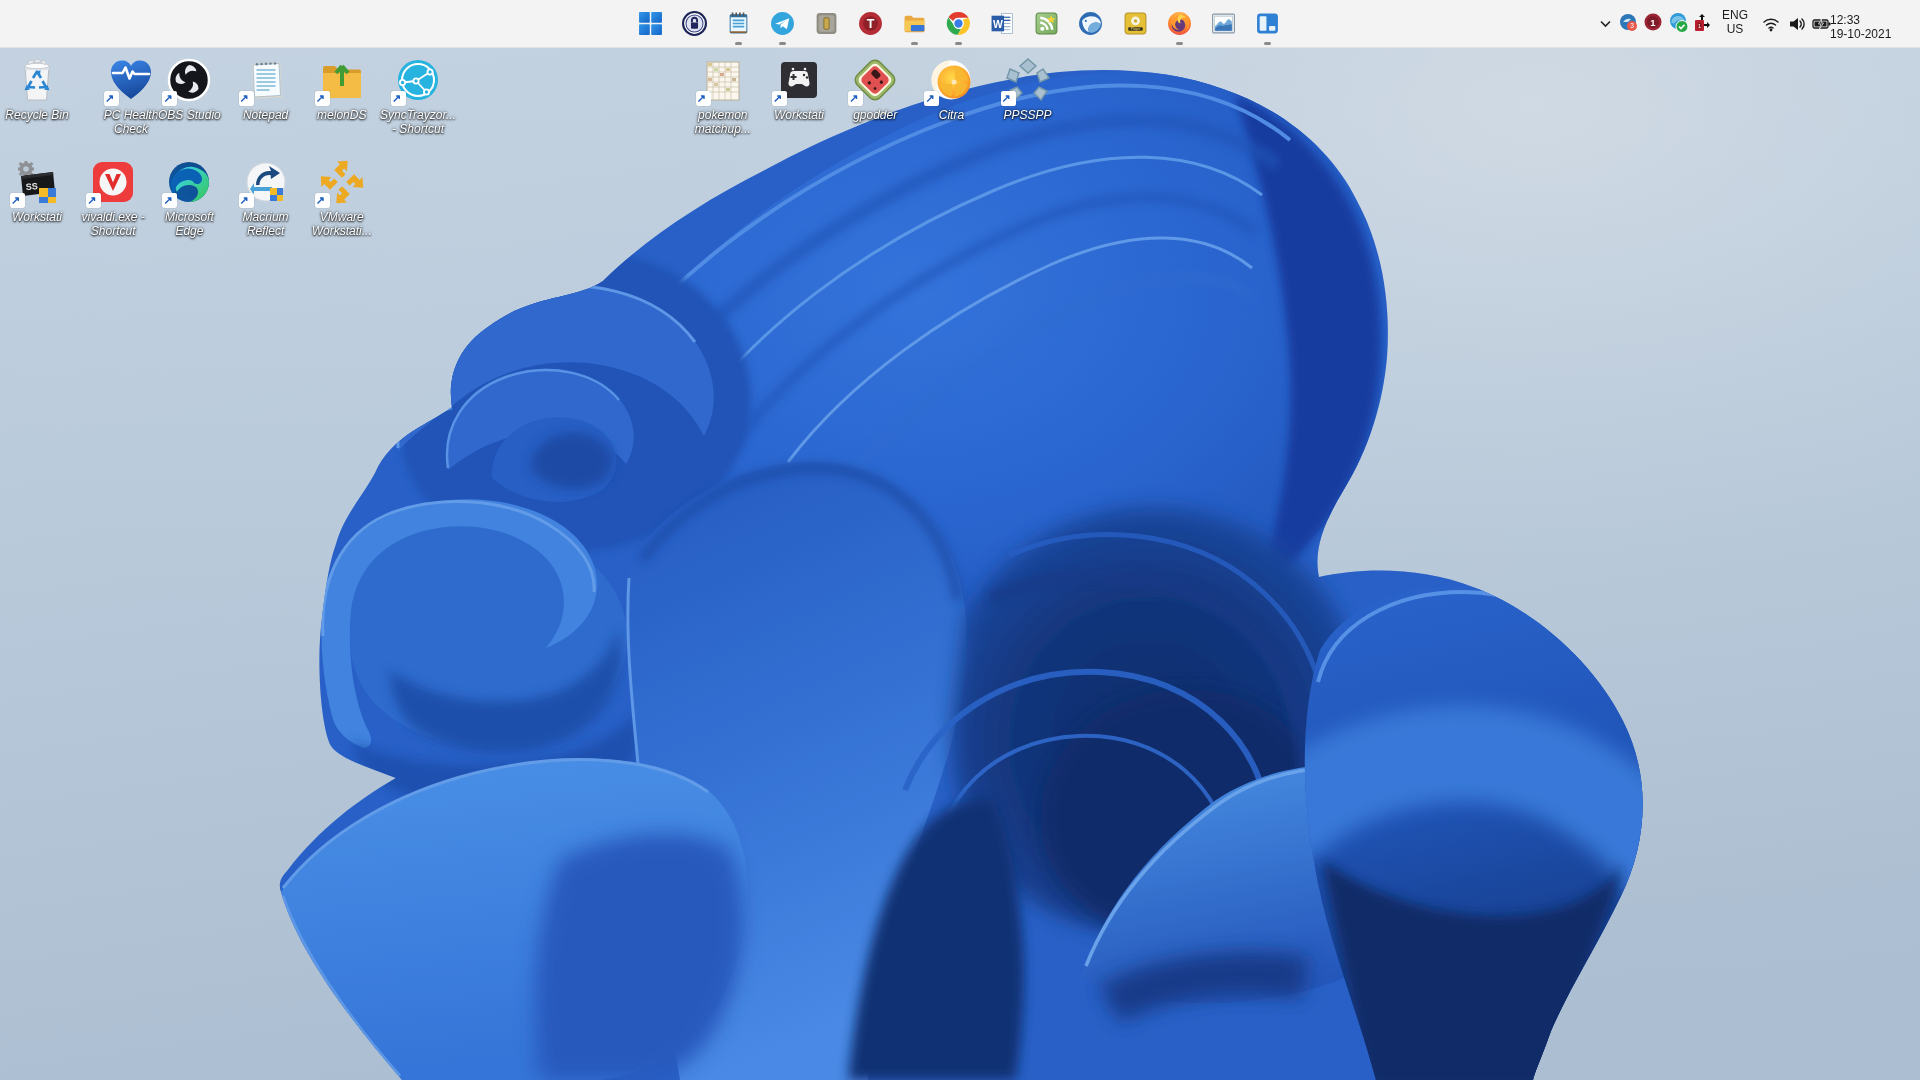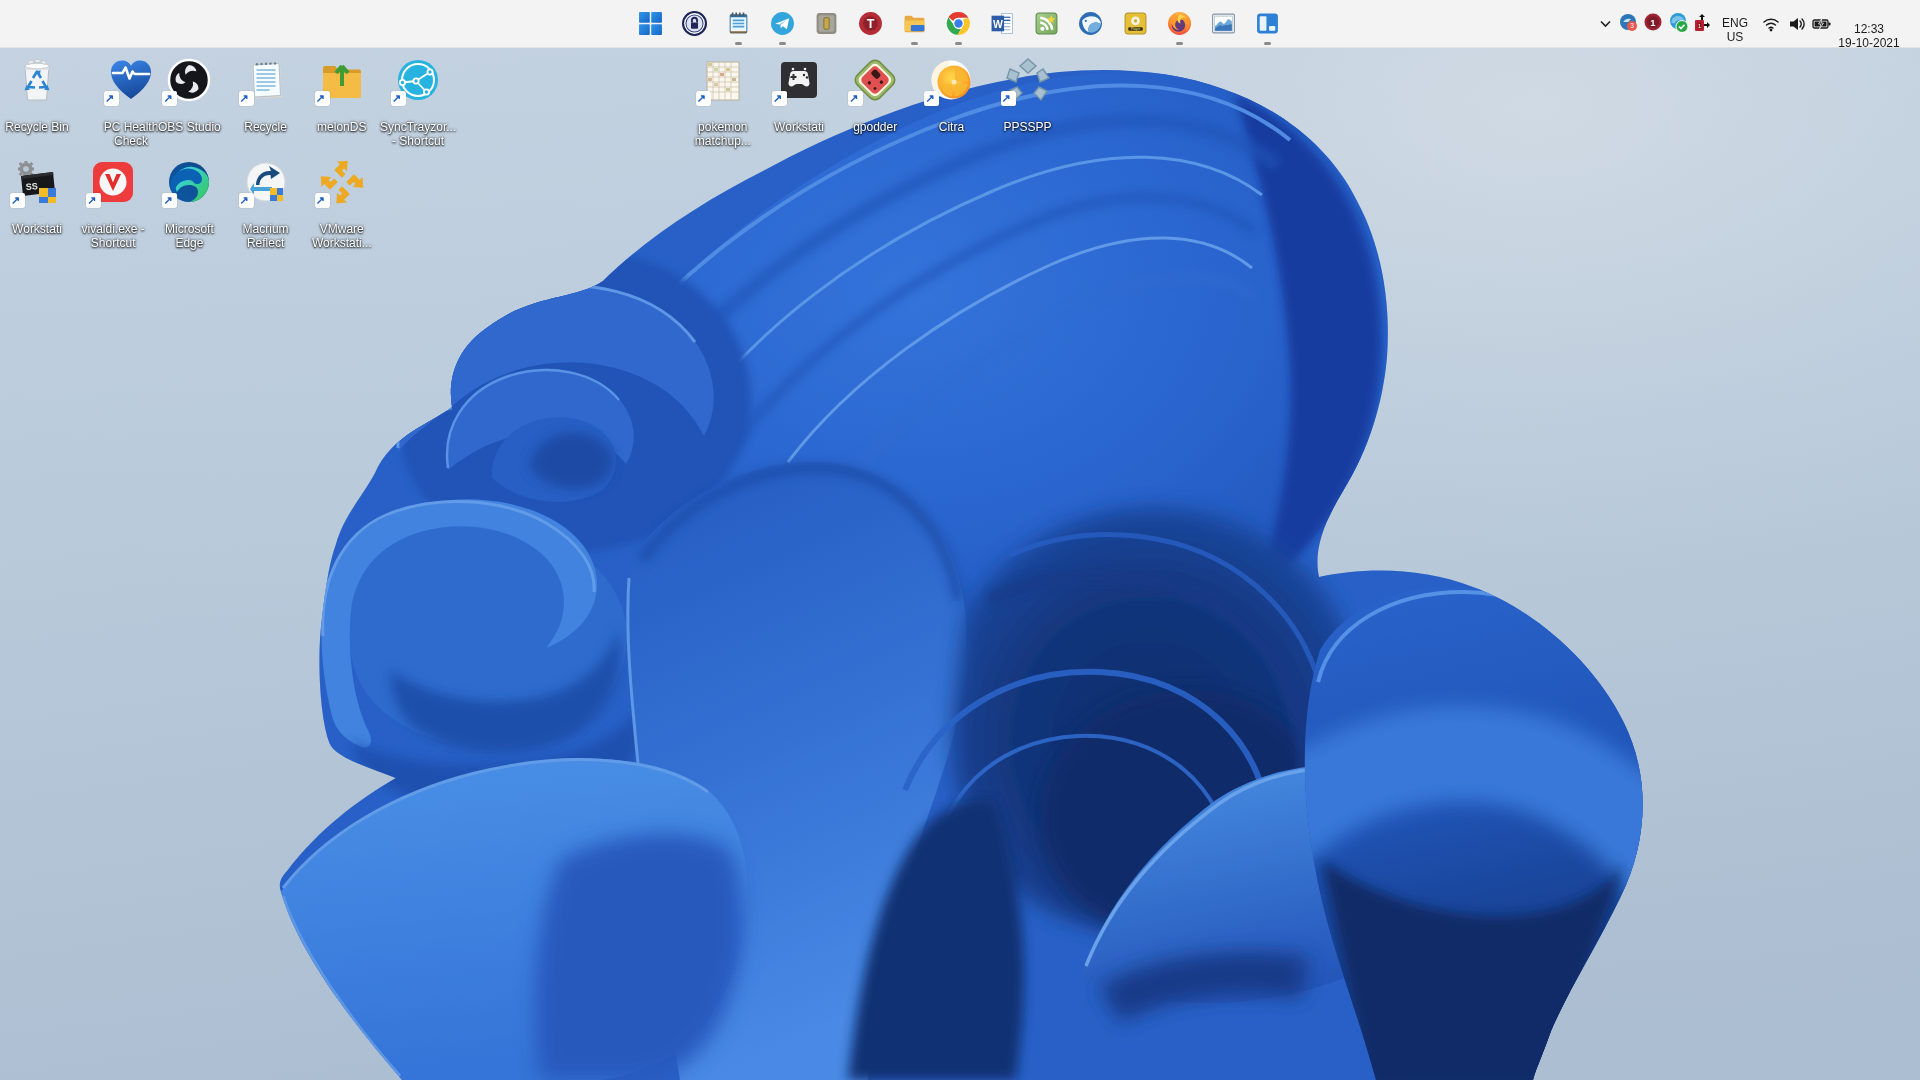--- a/index.html
+++ b/index.html
@@ -9,22 +9,22 @@
   
   #tb{position:absolute;left:0;top:0;width:1920px;height:47px;background:#f3f3f3;
       border-bottom:1px solid #e2e2e2;}
   .tbi{position:absolute;top:11px;width:25px;height:25px;}
   .ind{position:absolute;top:42px;width:7px;height:3px;border-radius:2px;background:#8a8a8a;}
   
   .trtxt{position:absolute;color:#1b1b1b;font-size:12px;line-height:14px;text-align:center;}
   
   .dico{position:absolute;width:76px;text-align:center;}
   .dico .im{width:48px;height:48px;margin:0 auto;position:relative;}
-  .dico .lb{margin-top:16px;font-size:12px;line-height:14px;color:#fff;
-     text-shadow:0 1px 2px rgba(0,0,0,.95),0 0 3px rgba(0,0,0,.8);}
+  .dico .lb{margin-top:4px;font-size:12px;line-height:14px;color:#fff;
+     text-shadow:0 1px 2px rgba(0,0,0,.95),0 0 3px rgba(0,0,0,.8);font-style:italic;}
   .sc{position:absolute;left:-3px;bottom:-2px;width:15px;height:15px;background:#fff;
       border-radius:2px;box-shadow:0 0 1px rgba(0,0,0,.4);}
   .sc:after{content:"\2197";position:absolute;left:1px;top:1px;font-size:11px;color:#1f5fbf;font-weight:bold;}
 </style>
 </head>
 <body>
 <div id="desk">
 <svg id="wall" width="1920" height="1080" viewBox="0 0 1920 1080">
   <defs>
     <linearGradient id="bg1" x1="0" y1="0" x2="0.25" y2="1">
@@ -327,21 +327,21 @@
           <circle cx="14" cy="14.5" r="6" fill="#28a745" stroke="#fff" stroke-width="1"></circle>
           <path d="M11 14.5 l2 2 3.5-3.8" fill="none" stroke="#fff" stroke-width="1.6"></path>
         </svg></div>
       <div class="tbi" style="left:1692px;top:13px;width:19px;height:19px"><svg width="19" height="19" viewBox="0 0 19 19">
           <path d="M10 1 l3 3 h-2 v3 h-2 v-3 h-2 Z" fill="#111"></path>
           <path d="M15 9 l3 3 -3 3 v-2 h-3 v-2 h3 Z" fill="#111"></path>
           <rect x="3" y="7" width="9" height="11" rx="1" fill="#b91f2e"></rect>
           <rect x="5.5" y="9.5" width="4" height="6" fill="#8e1622"></rect>
           <text x="7.5" y="15" font-size="5.5" fill="#fff" text-anchor="middle" font-family="Liberation Sans">1</text>
         </svg></div>
-      <div class="trtxt" style="left:1718px;top:16px;width:34px">ENG<br>US</div>
+      <div class="trtxt" style="left:1718px;top:8px;width:34px">ENG<br>US</div>
       <div class="tbi" style="left:1762px;top:15px;width:18px;height:18px"><svg width="18" height="18" viewBox="0 0 18 18">
           <g fill="none" stroke="#1a1a1a" stroke-width="1.5" stroke-linecap="round">
             <path d="M2 7 a10.5 10.5 0 0 1 14 0"></path>
             <path d="M4.5 10 a7 7 0 0 1 9 0"></path>
             <path d="M7 13 a3.6 3.6 0 0 1 4 0"></path>
           </g>
           <circle cx="9" cy="15" r="1.4" fill="#1a1a1a"></circle>
         </svg></div>
       <div class="tbi" style="left:1788px;top:15px;width:18px;height:18px"><svg width="18" height="18" viewBox="0 0 18 18">
           <path d="M2 6.5 h3.5 L10 3 v12 L5.5 11.5 H2 Z" fill="#1a1a1a"></path>
@@ -349,21 +349,21 @@
             <path d="M12 6 a4.2 4.2 0 0 1 0 6"></path>
             <path d="M14 4 a7 7 0 0 1 0 10"></path>
           </g>
         </svg></div>
       <div class="tbi" style="left:1812px;top:15px;width:20px;height:18px"><svg width="20" height="18" viewBox="0 0 20 18">
           <rect x="1" y="5" width="15" height="8" rx="1.5" fill="none" stroke="#1a1a1a" stroke-width="1.3"></rect>
           <rect x="16.5" y="7.5" width="2" height="3" rx="0.8" fill="#1a1a1a"></rect>
           <rect x="2.5" y="6.5" width="12" height="5" fill="#1a1a1a"></rect>
           <path d="M9.5 4 l-3 5 h2.4 l-1.4 5 4-6 h-2.4 Z" fill="#1a1a1a" stroke="#f3f3f3" stroke-width="0.8"></path>
         </svg></div>
-      <div class="trtxt" style="left:1830px;top:22px;width:78px;text-align:center">12:33<br>19-10-2021</div>
+      <div class="trtxt" style="left:1830px;top:13px;width:78px;text-align:left">12:33<br>19-10-2021</div>
     </div>
 <div id="icons">
       <div class="dico" style="left:-1.0px;top:56px">
         <div class="im"><svg width="48" height="48" viewBox="0 0 48 48">
             <path d="M12 10 L36 10 L33.5 44 L14.5 44 Z" fill="#f2f4f6" stroke="#b8bcc2" stroke-width="1"></path>
 <path d="M12 10 L36 10 L35.7 14 L12.3 14 Z" fill="#dde2e8"></path>
 <ellipse cx="24" cy="10" rx="12" ry="2.6" fill="#fbfcfd" stroke="#c5c9cf" stroke-width="0.8"></ellipse>
 <path d="M15 5.5 l5-1.5 1 2.5 -5.5 2 Z M22 3.5 h5 v3 h-5 Z M29 4.5 l4 1 -0.5 3 -4.5-1.5 Z" fill="#e8ebee" stroke="#c0c4ca" stroke-width="0.7"></path>
 <g fill="none" stroke="#2a85d2" stroke-width="2.6" stroke-linejoin="round">
 <path d="M20 22 l4-6.5 4 6.5"></path>
@@ -408,21 +408,21 @@
 <path d="M11 9 L37 7.5 L38.5 39.5 L12.5 41 Z" fill="#f6fbfd" stroke="#9ab8cc" stroke-width="0.8"></path>
 <path d="M14.5 14h19M14.5 18h19M14.5 22h19M14.5 26h19M14.5 30h19M14.5 34h13" stroke="#7fb8d8" stroke-width="1.4"></path>
 <g fill="#6a7e8c">
               <circle cx="15" cy="8.2" r="1.2"></circle>
               <circle cx="19.5" cy="8" r="1.2"></circle>
               <circle cx="24" cy="7.8" r="1.2"></circle>
               <circle cx="28.5" cy="7.6" r="1.2"></circle>
               <circle cx="33" cy="7.4" r="1.2"></circle>
             </g>
           </svg><div class="sc"></div></div>
-        <div class="lb">Recycle</div>
+        <div class="lb">Notepad</div>
       </div>
       <div class="dico" style="left:303.8px;top:56px">
         <div class="im"><svg width="48" height="48" viewBox="0 0 48 48">
             <path d="M5 12 a2 2 0 0 1 2-2 h10 l3 3.5 h21 a2 2 0 0 1 2 2 V 40 a2 2 0 0 1 -2 2 H 7 a2 2 0 0 1 -2-2 Z" fill="#d99c28"></path>
 <path d="M5 17 h38 V 40 a2 2 0 0 1 -2 2 H 7 a2 2 0 0 1 -2 -2 Z" fill="#f5bc45"></path>
 <path d="M24 10 L24 30 M24 10 l-6 7 M24 10 l6 7" stroke="#3f9c35" stroke-width="4" fill="none"></path>
           </svg><div class="sc"></div></div>
         <div class="lb">melonDS</div>
       </div>
       <div class="dico" style="left:380.0px;top:56px">

